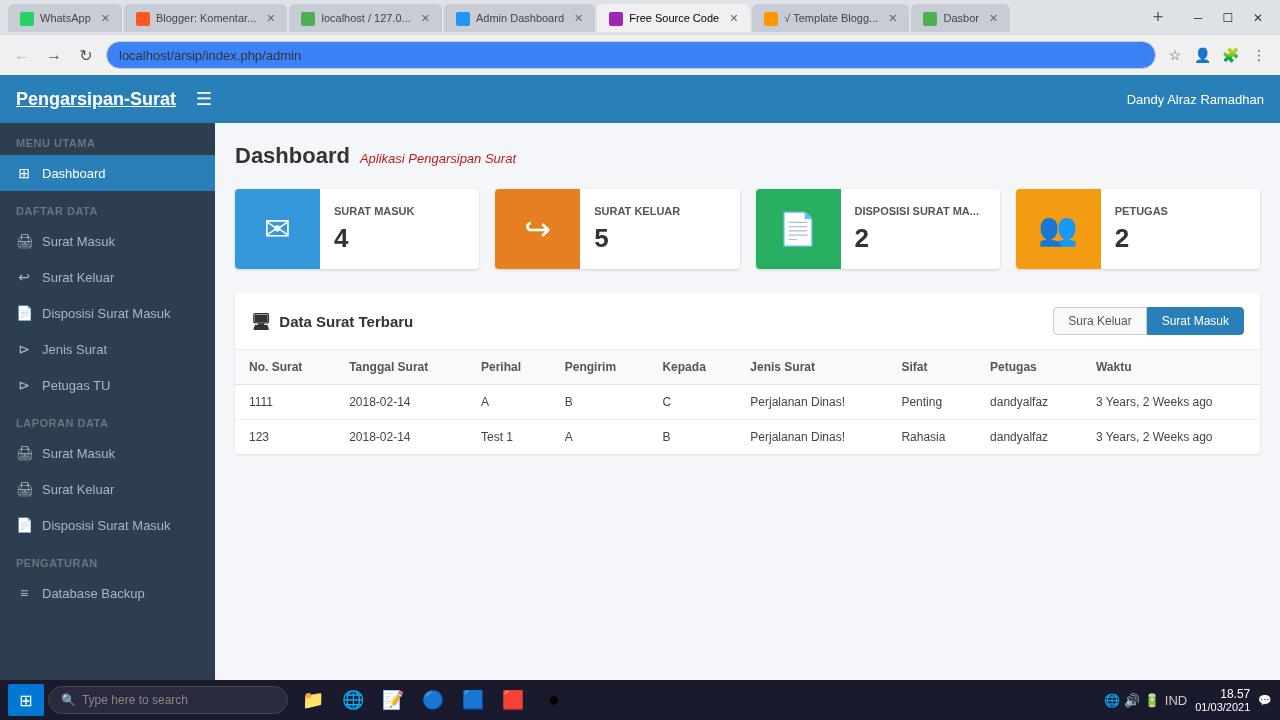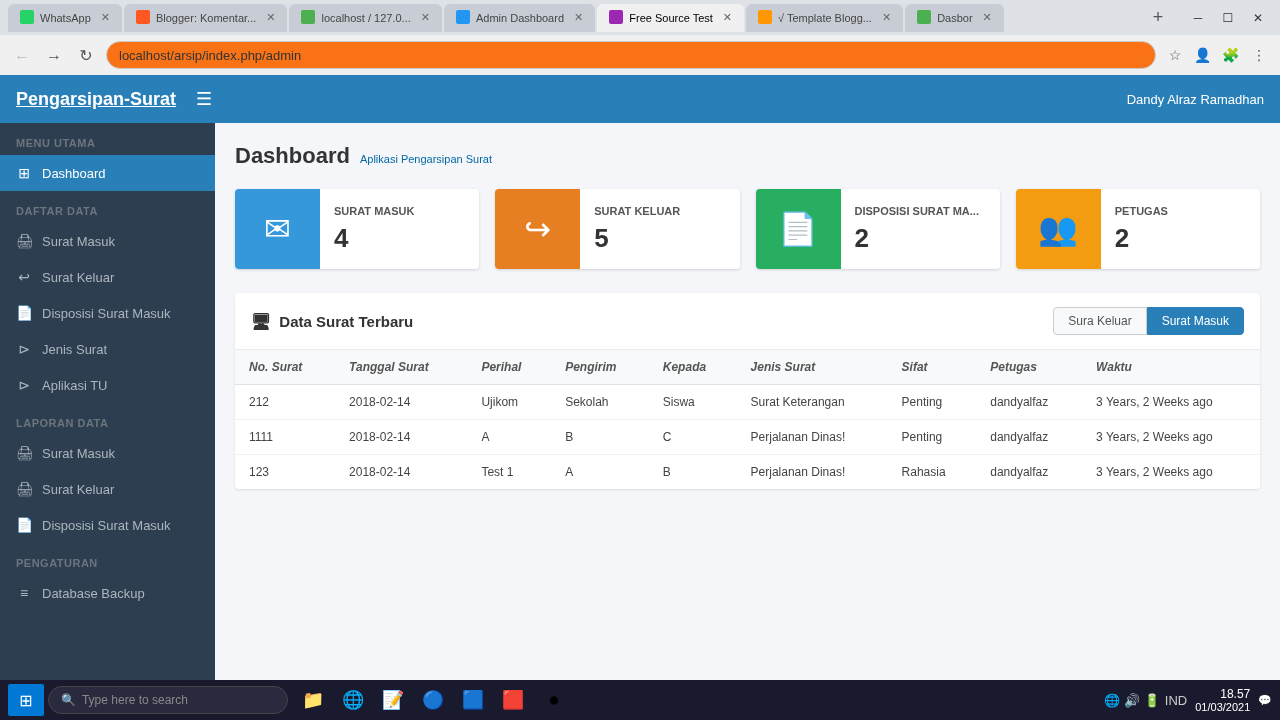--- a/index.html
+++ b/index.html
@@ -13,21 +13,21 @@
     .browser-title-bar {
       background: #dee1e6;
       height: 35px;
       display: flex;
       align-items: center;
       padding: 0 8px;
       gap: 4px;
     }
     .browser-tab {
       display: flex;
-      align-items: flex-end;
+      align-items: flex-start;
       height: 28px;
       padding: 8px 12px;
       border-radius: 6px 6px 0 0;
       font-size: 12px;
       gap: 6px;
       max-width: 180px;
       overflow: hidden;
       white-space: nowrap;
       cursor: pointer;
     }
@@ -42,21 +42,21 @@
       display: flex;
       align-items: center;
       padding: 0 10px;
       gap: 8px;
     }
     .nav-btn { width: 24px; height: 24px; display: flex; align-items: center; justify-content: center; color: #555; font-size: 16px; cursor: pointer; }
     .nav-btn.disabled { color: #bbb; }
     .address-bar {
       flex: 1;
       height: 28px;
-      background: #f97316;
+      background: #3b82f6;
       border: 1px solid #ccc;
       border-radius: 14px;
       padding: 0 12px;
       font-size: 13px;
       color: #333;
       display: flex;
       align-items: center;
     }
     .browser-actions { display: flex; gap: 6px; align-items: center; }
     .browser-action-btn { width: 22px; height: 22px; display: flex; align-items: center; justify-content: center; font-size: 14px; color: #555; }
@@ -138,22 +138,23 @@
       align-items: baseline;
       gap: 10px;
       margin-bottom: 20px;
     }
     .dashboard-title {
       font-size: 22px;
       font-weight: bold;
       color: #333;
     }
     .dashboard-subtitle {
-      font-size: 11px;
-      color: #0369a1;
+      font-size: 13px;
+      color: #b91c1c;
+      font-style: italic;
     }
 
     
     .stat-cards {
       display: flex;
       gap: 16px;
       margin-bottom: 24px;
     }
     .stat-card {
       flex: 1;
@@ -240,21 +241,20 @@
       border-collapse: collapse;
     }
     .data-table thead th {
       padding: 10px 14px;
       text-align: left;
       font-size: 12px;
       font-weight: bold;
       color: #555;
       border-bottom: 1px solid #dee2e6;
       background: #f8f9fa;
-      font-style: italic;
     }
     .data-table tbody td {
       padding: 10px 14px;
       font-size: 12px;
       color: #444;
       border-bottom: 1px solid #f0f0f0;
     }
     .data-table tbody tr:last-child td { border-bottom: none; }
 
     
@@ -340,21 +340,21 @@
     <span style="overflow:hidden;text-overflow:ellipsis;font-size:11px;">localhost / 127.0...</span>
     <span class="tab-close">✕</span>
   </div>
         <div class="browser-tab inactive">
     <div class="tab-favicon" style="background:#2196F3"></div>
     <span style="overflow:hidden;text-overflow:ellipsis;font-size:11px;">Admin Dashboard</span>
     <span class="tab-close">✕</span>
   </div>
         <div class="browser-tab active">
     <div class="tab-favicon" style="background:#9C27B0"></div>
-    <span style="overflow:hidden;text-overflow:ellipsis;font-size:11px;">Free Source Test</span>
+    <span style="overflow:hidden;text-overflow:ellipsis;font-size:11px;">Free Source Code</span>
     <span class="tab-close">✕</span>
   </div>
         <div class="browser-tab inactive">
     <div class="tab-favicon" style="background:#FF9800"></div>
     <span style="overflow:hidden;text-overflow:ellipsis;font-size:11px;">√ Template Blogg...</span>
     <span class="tab-close">✕</span>
   </div>
         <div class="browser-tab inactive">
     <div class="tab-favicon" style="background:#4CAF50"></div>
     <span style="overflow:hidden;text-overflow:ellipsis;font-size:11px;">Dasbor</span>
@@ -415,21 +415,21 @@
           <div class="sidebar-item">
       <span class="sidebar-item-icon">📄</span>
       <span>Disposisi Surat Masuk</span>
     </div>
           <div class="sidebar-item">
       <span class="sidebar-item-icon">⊳</span>
       <span>Jenis Surat</span>
     </div>
           <div class="sidebar-item">
       <span class="sidebar-item-icon">⊳</span>
-      <span>Aplikasi TU</span>
+      <span>Petugas TU</span>
     </div>
           <div class="sidebar-section-label">LAPORAN DATA</div>
           <div class="sidebar-item">
       <span class="sidebar-item-icon">🖨</span>
       <span>Surat Masuk</span>
     </div>
           <div class="sidebar-item">
       <span class="sidebar-item-icon">🖨</span>
       <span>Surat Keluar</span>
     </div>
@@ -504,31 +504,20 @@
                 <th>Perihal</th>
                 <th>Pengirim</th>
                 <th>Kepada</th>
                 <th>Jenis Surat</th>
                 <th>Sifat</th>
                 <th>Petugas</th>
                 <th>Waktu</th>
               </tr>
           </thead>
           <tbody id="table-body">
-          <tr>
-                <td>212</td>
-                <td>2018-02-14</td>
-                <td>Ujikom</td>
-                <td>Sekolah</td>
-                <td>Siswa</td>
-                <td>Surat Keterangan</td>
-                <td>Penting</td>
-                <td>dandyalfaz</td>
-                <td>3 Years, 2 Weeks ago</td>
-              </tr>
               <tr>
                 <td>1111</td>
                 <td>2018-02-14</td>
                 <td>A</td>
                 <td>B</td>
                 <td>C</td>
                 <td>Perjalanan Dinas!</td>
                 <td>Penting</td>
                 <td>dandyalfaz</td>
                 <td>3 Years, 2 Weeks ago</td>

